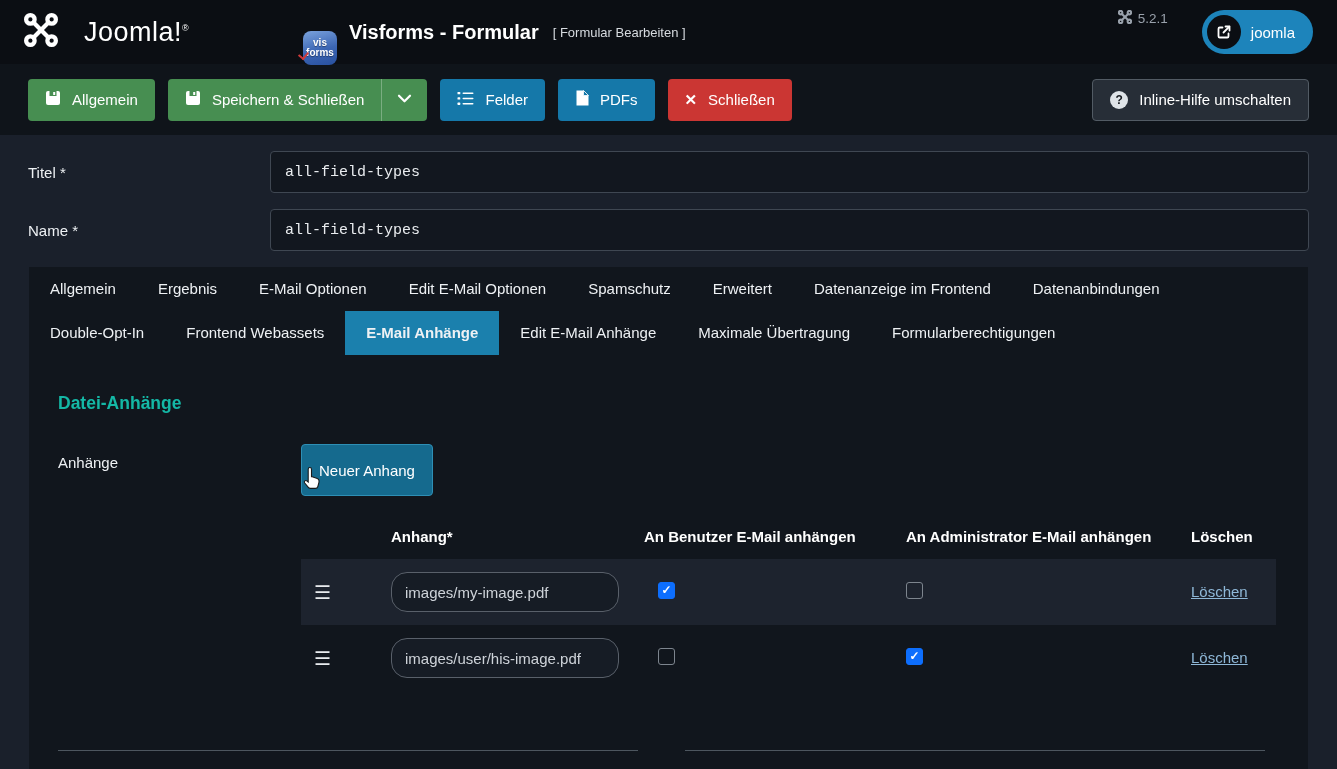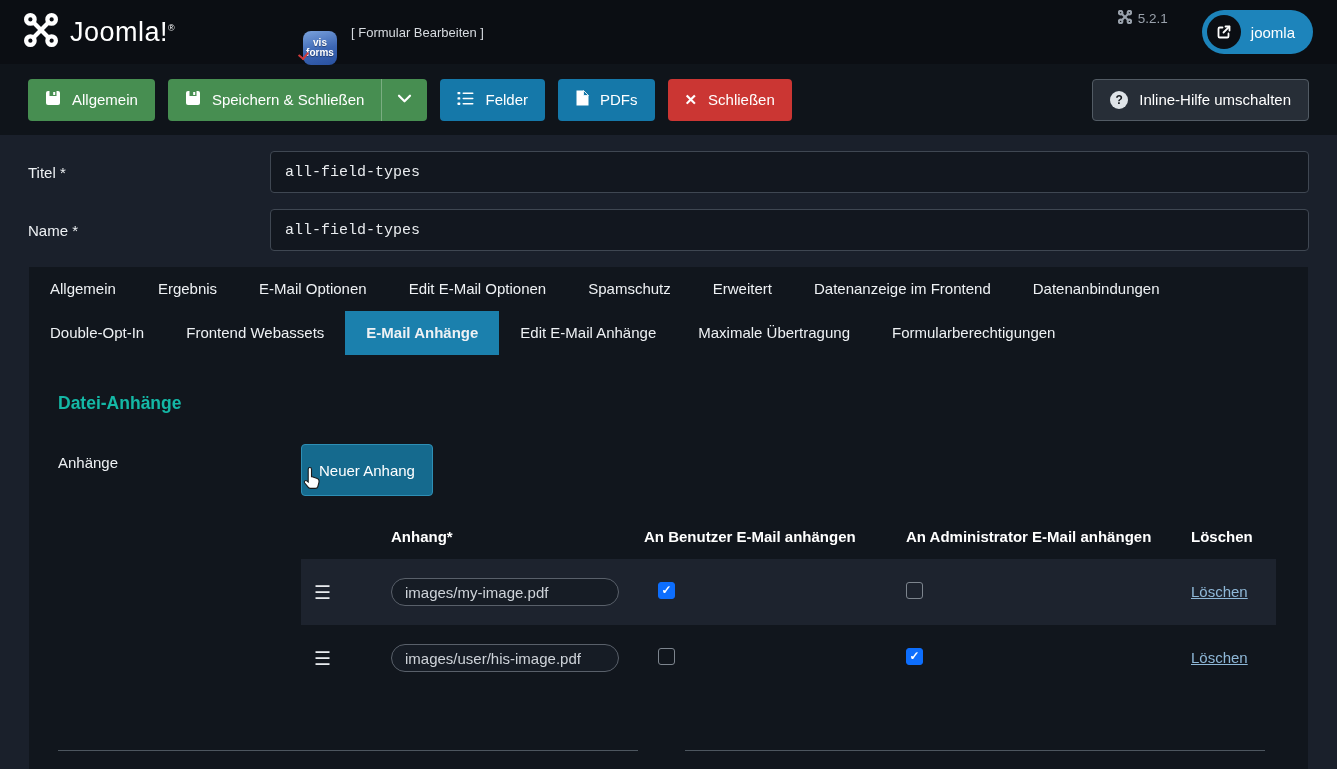--- a/index.html
+++ b/index.html
@@ -10,21 +10,21 @@
     color:#eef1f4;
     position:relative;
   }
 
   
   .topbar {
     height:64px; background:#0b0e13;
     display:flex; align-items:center;
     padding:0 24px; position:relative;
   }
-  .brand { display:flex; align-items:center; gap:12px; cursor:pointer; }
+  .brand { display:flex; align-items:center; gap:26px; cursor:pointer; }
   .brand-text { font-size:27px; font-weight:400; letter-spacing:.5px; color:#fff; }
   .brand-text sup { font-size:9px; vertical-align:super; }
   .page-title-block { position:absolute; left:303px; top:0; height:64px; display:flex; align-items:center; gap:12px; }
   .vf-icon {
     width:34px; height:34px; border-radius:8px;
     background:linear-gradient(165deg,#7ba3dd 0%,#3c66b4 55%,#28509e 100%);
     display:flex; flex-direction:column; align-items:center; justify-content:center;
     font-size:10px; line-height:10px; color:#fff; font-weight:700;
     text-shadow:0 1px 1px rgba(0,0,0,.4);
     margin-top:32px;
@@ -102,21 +102,21 @@
   table.attachments { border-collapse:collapse; width:975px; table-layout:fixed; }
   .attachments th {
     text-align:left; font-size:15px; font-weight:700; color:#fff;
     padding:10px 0 14px; vertical-align:middle;
   }
   .attachments td { vertical-align:middle; }
   .attachments tr.data-row { height:66px; }
   .attachments tr.striped { background:#1d232e; }
   .drag-handle { font-size:19px; color:#e8ebee; padding-left:13px; cursor:grab; display:inline-block; }
   .cell-input {
-    width:228px; height:28px; background:#161c25; border:1px solid #59606a; border-radius:16px;
+    width:228px; height:40px; background:#161c25; border:1px solid #59606a; border-radius:16px;
     color:#ced3d9; font-size:15px; padding:0 13px; font-family:inherit;
   }
   .cb {
     width:17px; height:17px; border:1px solid #7d858e; border-radius:3px;
     display:inline-block; margin-left:14px; background:transparent; position:relative; cursor:pointer;
   }
   .cb.checked { background:#0d6efd; border-color:#0d6efd; }
   .cb.checked::after {
     content:"✓"; position:absolute; left:2.5px; top:0.5px; color:#fff; font-size:12px; font-weight:700;
   }
@@ -147,20 +147,21 @@
       </svg>
     </span>
     <span class="brand-text"><span>Joomla!</span><sup>®</sup></span>
   </div>
 
   <div class="page-title-block">
     <span class="vf-icon">
       <span>vis</span>
       <span class="vf2">forms</span>
     </span>
+    <span class="title-main">Visforms - Formular</span>
     <span class="title-sub">[ Formular Bearbeiten ]</span>
   </div>
 
   <div class="topbar-right">
     <span class="version">
       <span>
         <svg width="14" height="14" viewBox="0 0 48 48">
           <g stroke="#99a1ab" stroke-width="7" fill="none" stroke-linecap="round">
             <circle cx="9" cy="9" r="6"></circle>
               <circle cx="39" cy="9" r="6"></circle>

